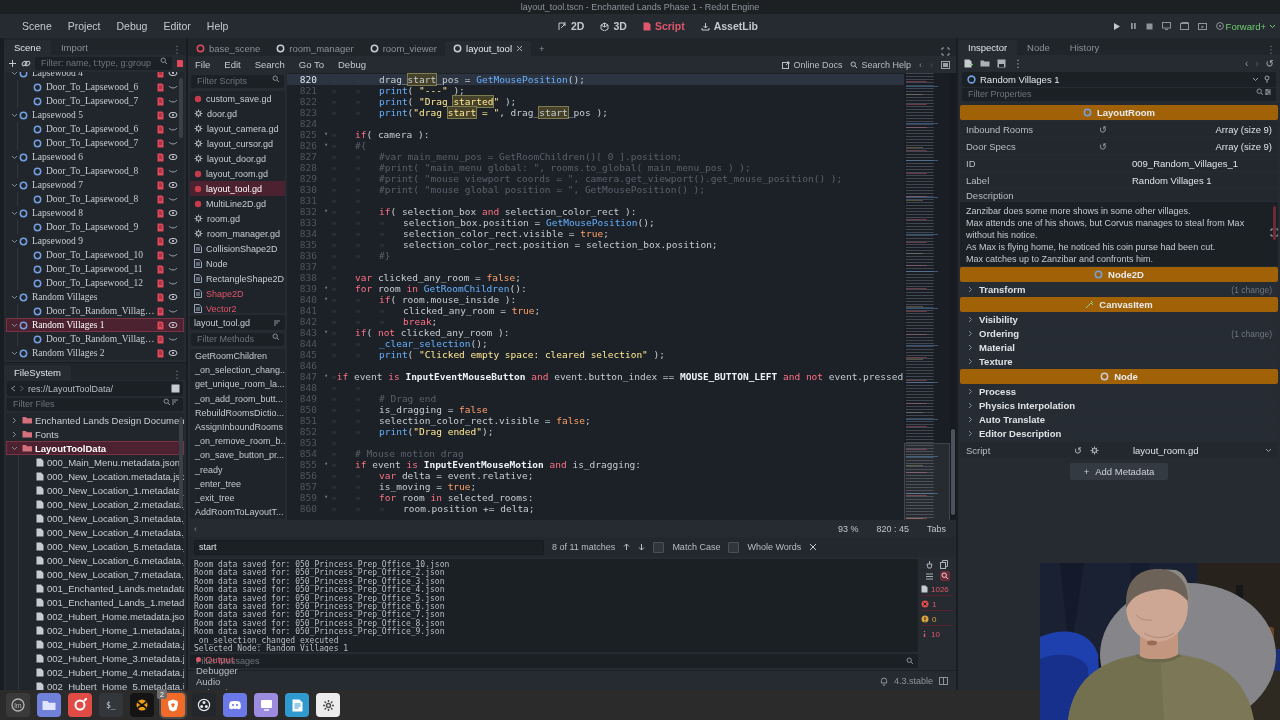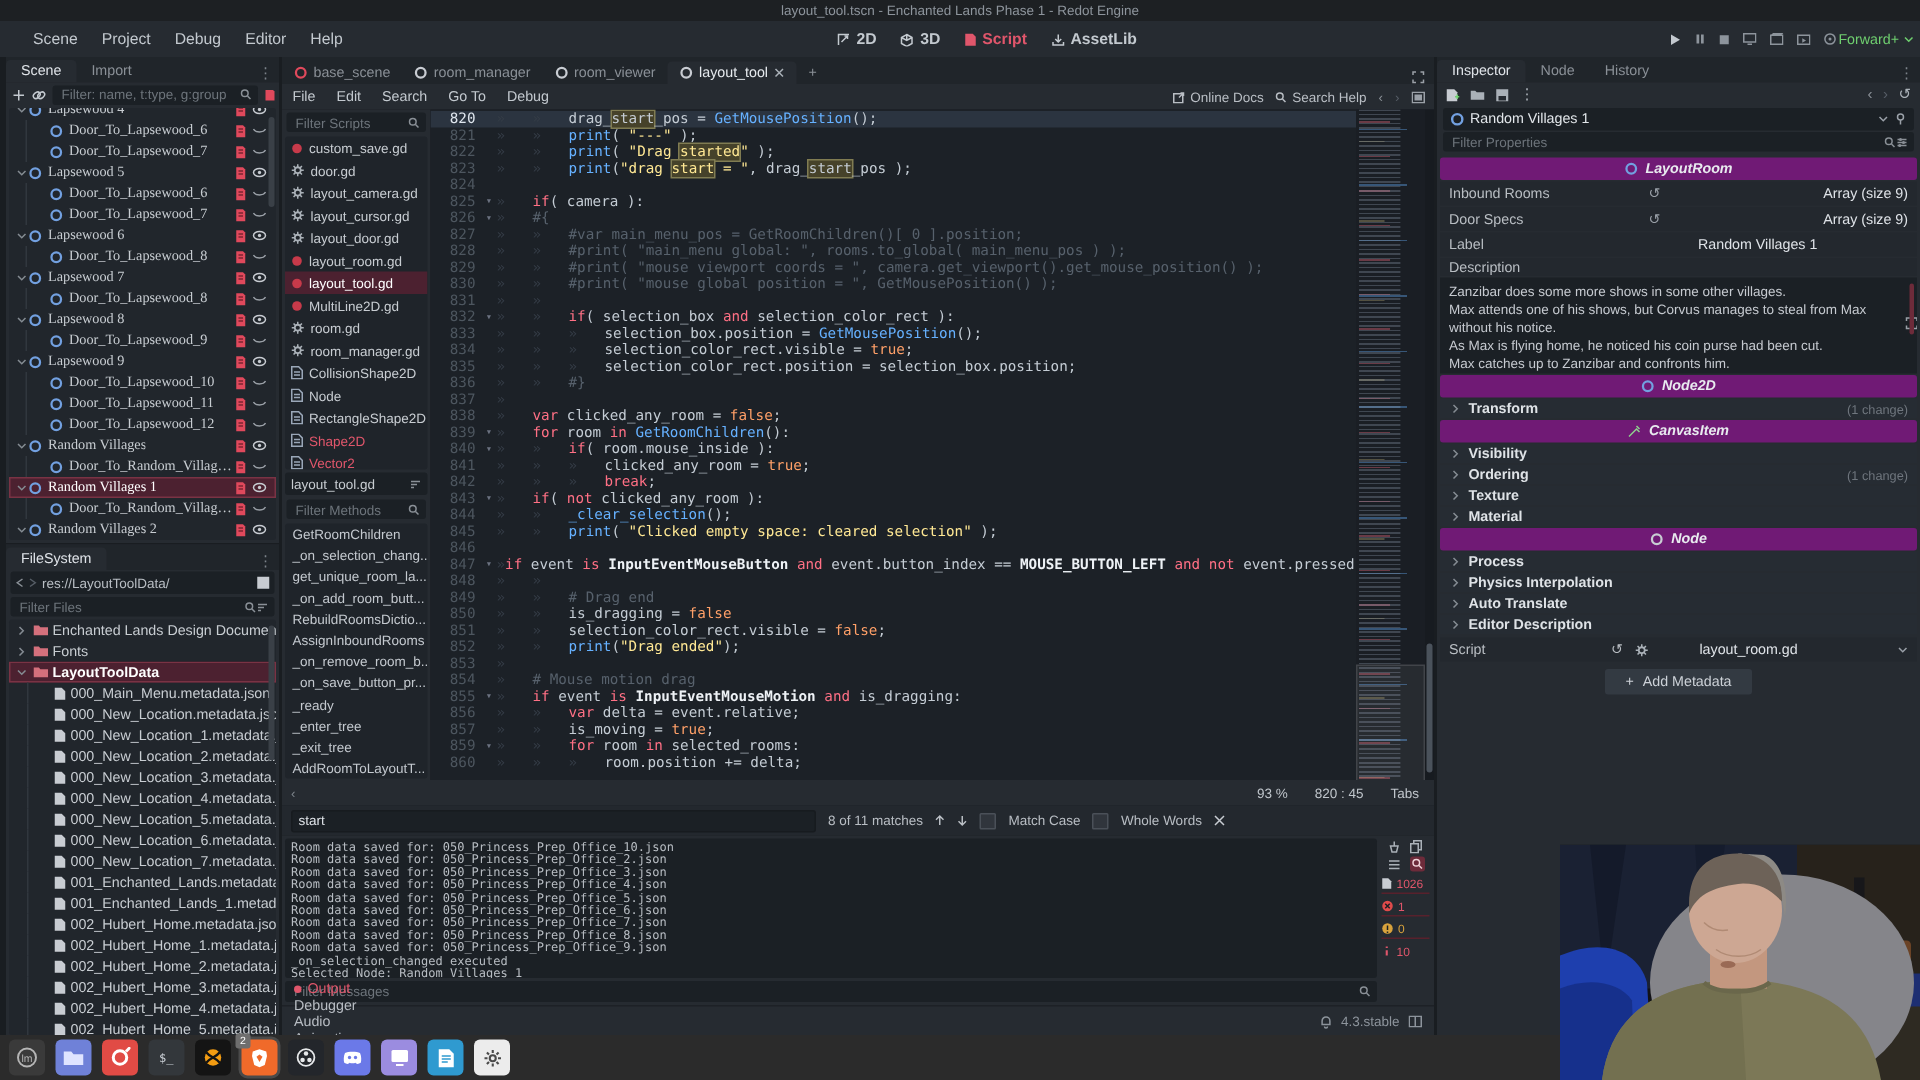--- a/index.html
+++ b/index.html
@@ -13,21 +13,21 @@
             font-size:9px;display:flex;align-items:center;justify-content:center;}
   #menubar{position:absolute;left:0;top:14px;width:1280px;height:24px;background:#262b31;display:flex;align-items:center;}
   .menu-item{padding:0 8px;color:#c3c9cf;font-size:10.5px;cursor:default;}
   #ws-switch{position:absolute;left:552px;top:0;height:24px;display:flex;align-items:center;gap:4px;}
   .ws-btn{display:flex;align-items:center;gap:4px;padding:2px 6px;color:#c3c9cf;font-size:10.5px;font-weight:bold;}
   .ws-btn.active{color:#e0566b;}
   #play-controls{position:absolute;right:56px;top:0;height:24px;display:flex;align-items:center;gap:9px;color:#aab1b8;}
   #renderer-select{position:absolute;right:4px;top:0;height:24px;display:flex;align-items:center;gap:3px;color:#6fcf6f;font-size:9.5px;}
   
   .panel{position:absolute;background:#262b31;}
-  .filterbar{display:flex;align-items:center;gap:0;margin:2px 3px;padding:0 4px;height:13px;background:#1b2025;border-radius:2px;}
+  .filterbar{display:flex;align-items:flex-start;gap:0;margin:2px 3px;padding:0 4px;height:13px;background:#1b2025;border-radius:2px;}
   .filterbar input{flex:1;background:transparent;border:none;outline:none;color:#dfe3e8;font-size:9px;min-width:0;}
   .filterbar input::placeholder{color:#6d747b;}
   
   #left-col{position:absolute;left:4px;top:38px;width:182px;height:652px;}
   #scene-panel{position:absolute;left:0;top:0;width:182px;height:324px;background:#262b31;}
   .panel-tabs{display:flex;height:17px;align-items:flex-end;background:#20252a;}
   .panel-tab{padding:2px 10px;font-size:9.5px;color:#8a9097;}
   .panel-tab.active{background:#262b31;color:#dfe3e8;border-radius:3px 3px 0 0;}
   .panel-tabs .dots{margin-left:auto;color:#7c838a;padding:0 4px;}
   #scene-toolbar{display:flex;align-items:center;gap:4px;height:16px;padding:0 4px;}
@@ -110,21 +110,21 @@
   .bb-tab{padding:0 8px;font-size:9.5px;color:#b9bec4;display:flex;align-items:center;gap:4px;}
   .bb-tab.active{color:#e0566b;}
   .bb-tab.active .dot{width:5px;height:5px;border-radius:50%;background:#e0566b;}
   #bb-right{margin-left:auto;display:flex;align-items:center;gap:6px;padding-right:8px;color:#8d949c;font-size:9px;}
   
   #right-col{position:absolute;left:958px;top:38px;width:322px;height:652px;background:#262b31;}
   #insp-toolbar{display:flex;align-items:center;gap:7px;height:16px;padding:0 6px;color:#aab1b8;}
   #insp-toolbar .right{margin-left:auto;display:flex;gap:7px;align-items:center;}
   #node-select{display:flex;align-items:center;gap:4px;height:15px;margin:1px 4px;background:#1b2025;border-radius:2px;padding:0 5px;font-size:9.5px;color:#e2e6ea;}
   #insp-scroll{position:absolute;left:2px;right:2px;top:66px;bottom:2px;overflow:hidden;}
-  .sect-head{height:15px;display:flex;align-items:center;justify-content:center;gap:5px;background:#701a75;color:#e8ebef;font-weight:bold;font-size:9.5px;border-radius:2px;margin-top:1px;font-style:italic;}
+  .sect-head{height:15px;display:flex;align-items:center;justify-content:center;gap:5px;background:#a16207;color:#e8ebef;font-weight:bold;font-size:9.5px;border-radius:2px;margin-top:1px;}
   .prop-row{display:flex;align-items:center;height:16px;font-size:9.5px;color:#b9bec3;padding:0 6px;background:#23282e;margin-top:1px;}
   .prop-row .pl{width:108px;flex:none;}
   .prop-row .mid{width:58px;flex:none;display:flex;justify-content:center;color:#9aa0a8;}
   .prop-row .pv{flex:1;color:#dfe3e8;}
   .prop-row .pv.right{text-align:right;}
   .cat-row{display:flex;align-items:center;height:13px;font-size:9.5px;font-weight:bold;color:#dfe3e7;padding:0 6px;background:#262c33;margin-top:1px;gap:4px;}
   .cat-row .note{margin-left:auto;color:#6f767e;font-weight:normal;font-size:8.5px;}
   #desc-label{height:12px;display:flex;align-items:center;padding:0 6px;font-size:9.5px;color:#b9bec3;background:#23282e;margin-top:1px;}
   #desc-box{position:relative;background:#1b2025;margin-top:1px;padding:3px 14px 3px 6px;font-size:9px;line-height:12px;color:#c6cad0;height:58px;}
   #desc-box .dsb{position:absolute;right:2px;top:4px;width:3px;height:34px;background:#6d2b3a;border-radius:2px;}
@@ -1563,20 +1563,25 @@
           <span class="pv right">Array (size 9)</span>
         </div>
         <div class="prop-row">
           <span class="pl">Door Specs</span>
           <span class="mid">
             <span class="ic">↺</span>
           </span>
           <span class="pv right">Array (size 9)</span>
         </div>
         <div class="prop-row">
+          <span class="pl">ID</span>
+          <span class="mid"></span>
+          <span class="pv">009_Random_Villages_1</span>
+        </div>
+        <div class="prop-row">
           <span class="pl">Label</span>
           <span class="mid"></span>
           <span class="pv">Random Villages 1</span>
         </div>
         <div id="desc-label">Description</div>
         <div id="desc-box">
           <div>Zanzibar does some more shows in some other villages.</div>
           <div>Max attends one of his shows, but Corvus manages to steal from Max without his notice.</div>
           <div>As Max is flying home, he noticed his coin purse had been cut.</div>
           <div>Max catches up to Zanzibar and confronts him.</div>
@@ -1628,29 +1633,29 @@
           </span>
           <span>Ordering</span>
           <span class="note">(1 change)</span>
         </div>
         <div class="cat-row">
           <span class="chev">
             <svg width="5" height="7">
               <path d="M1 1l2.5 2.5L1 6" stroke="#858c93" fill="none"></path>
             </svg>
           </span>
-          <span>Texture</span>
+          <span>Material</span>
         </div>
         <div class="cat-row">
           <span class="chev">
             <svg width="5" height="7">
               <path d="M1 1l2.5 2.5L1 6" stroke="#858c93" fill="none"></path>
             </svg>
           </span>
-          <span>Material</span>
+          <span>Texture</span>
         </div>
         <div class="sect-head">
           <span class="ic ">
             <svg width="9" height="9">
               <circle cx="4.5" cy="4.5" r="3.2" fill="none" stroke="#c8ccd2" stroke-width="1.5"></circle>
             </svg>
           </span>
           <span>Node</span>
         </div>
         <div class="cat-row">

